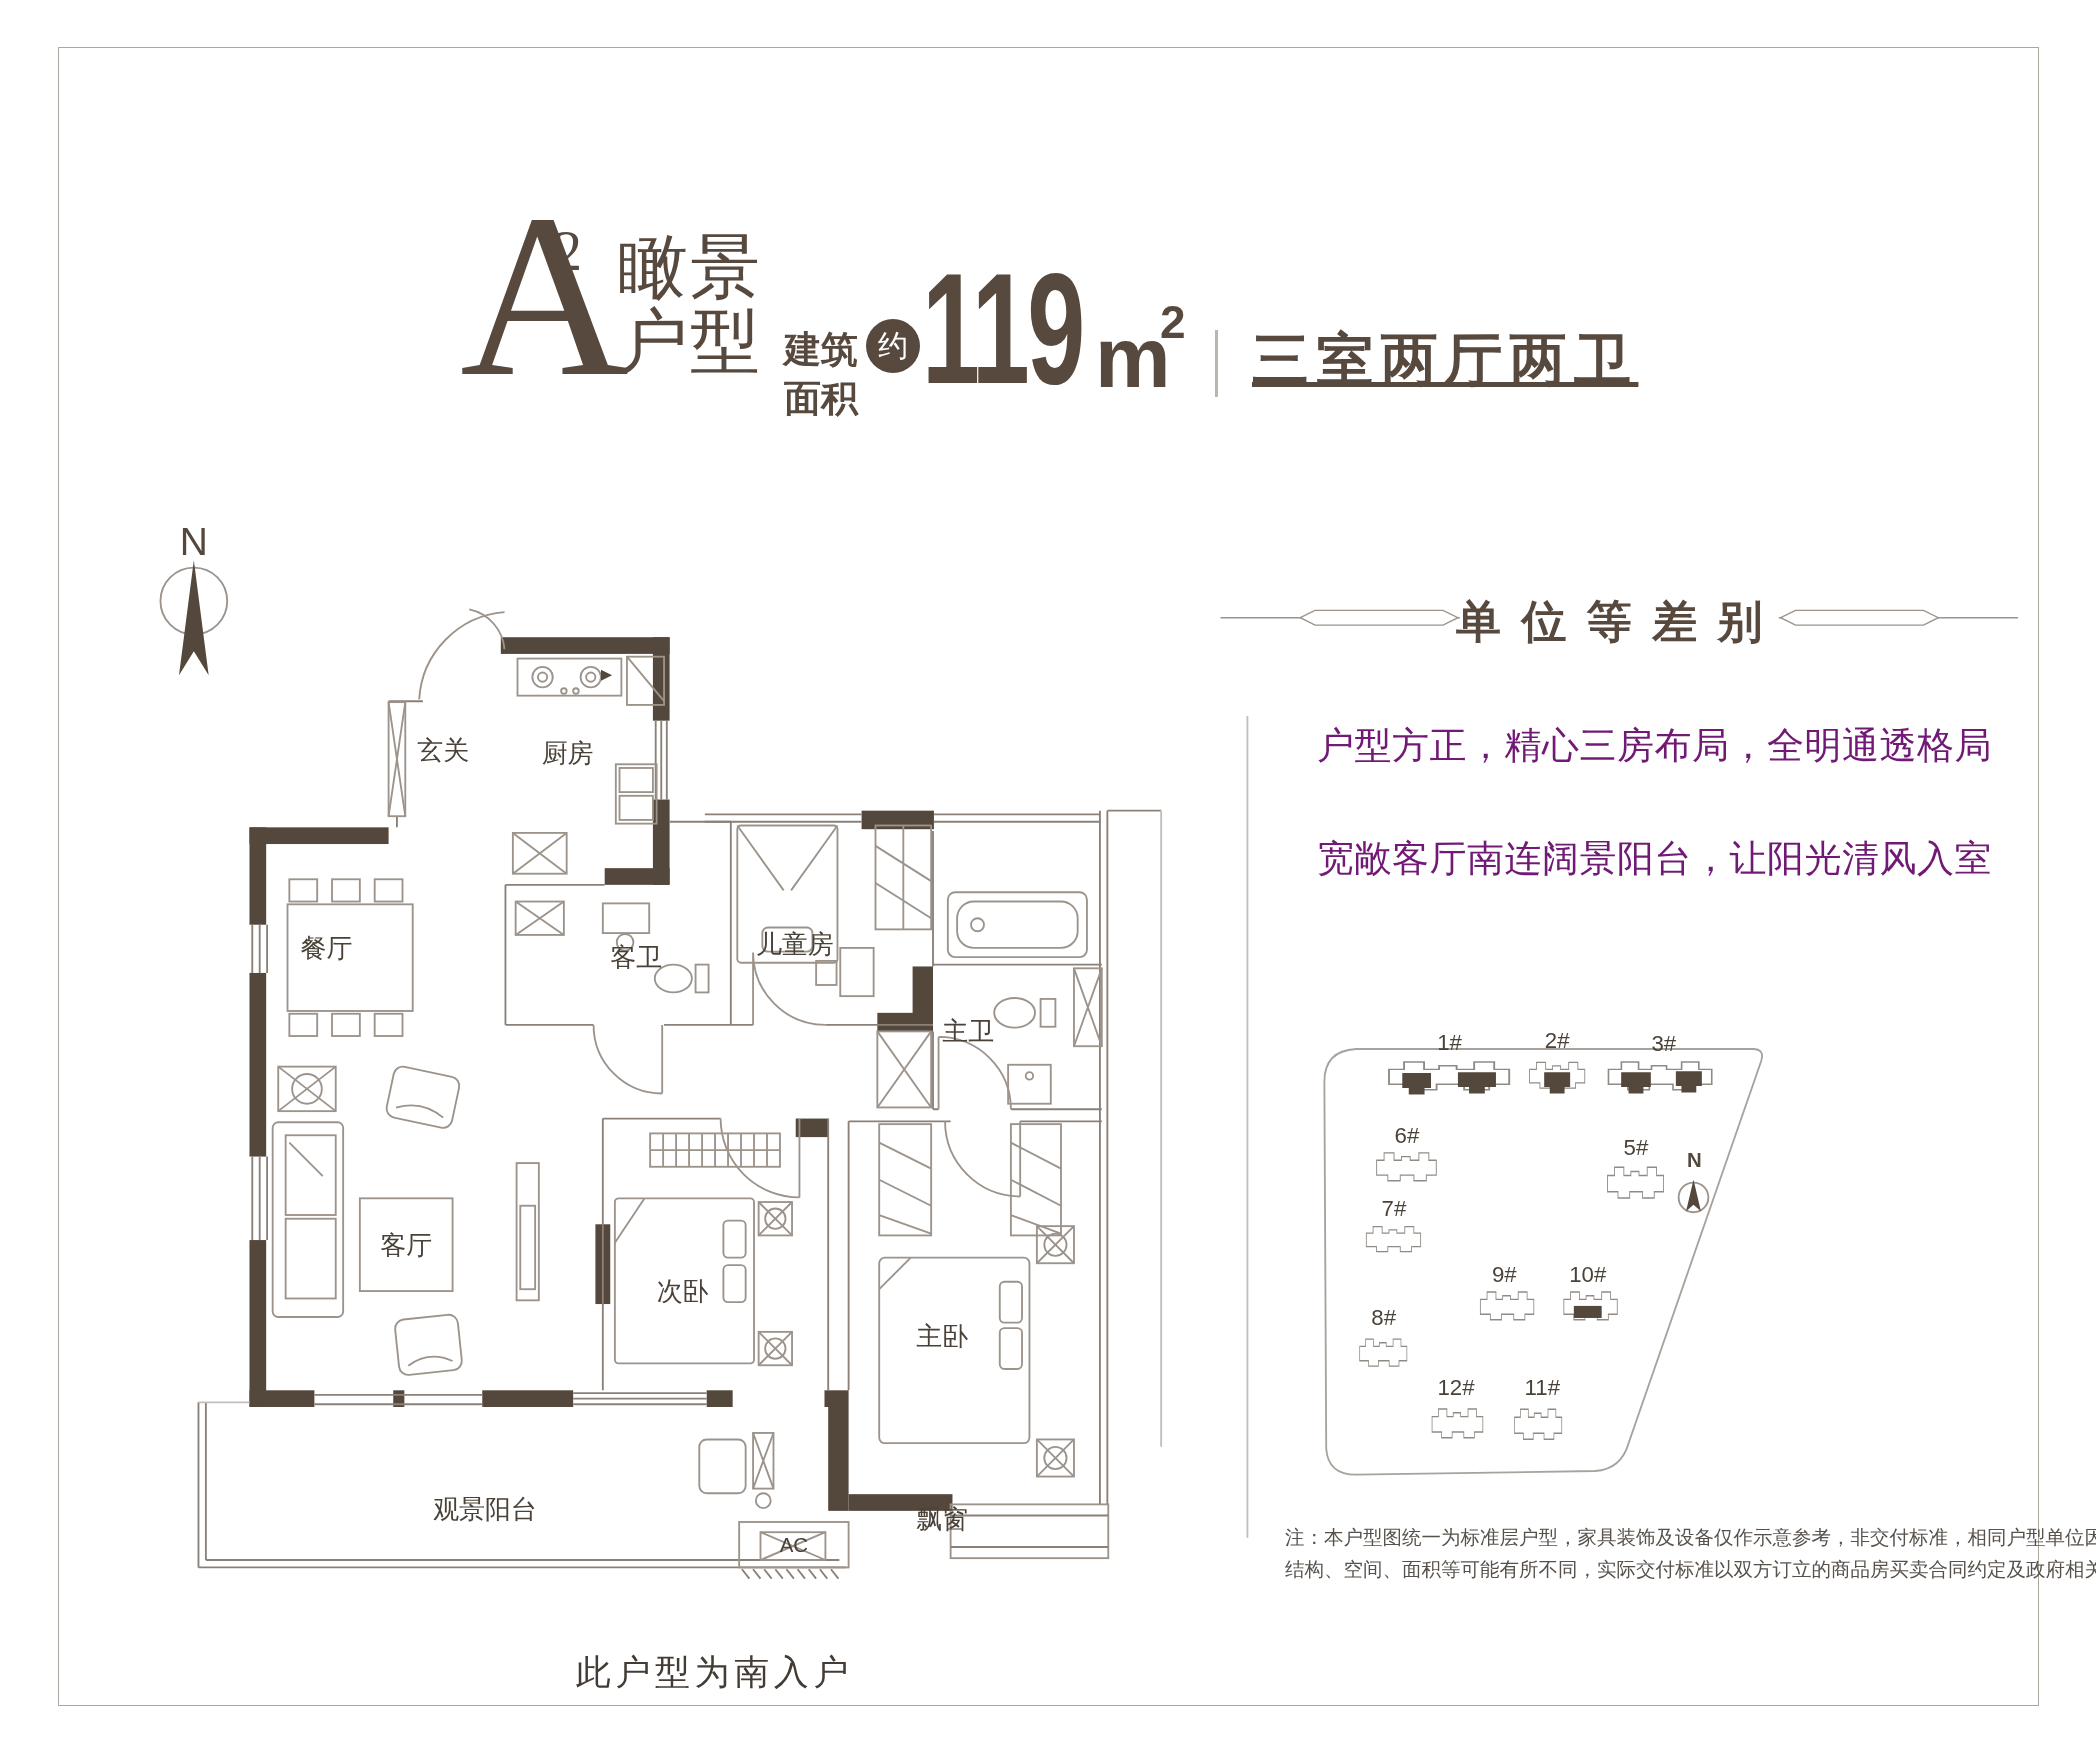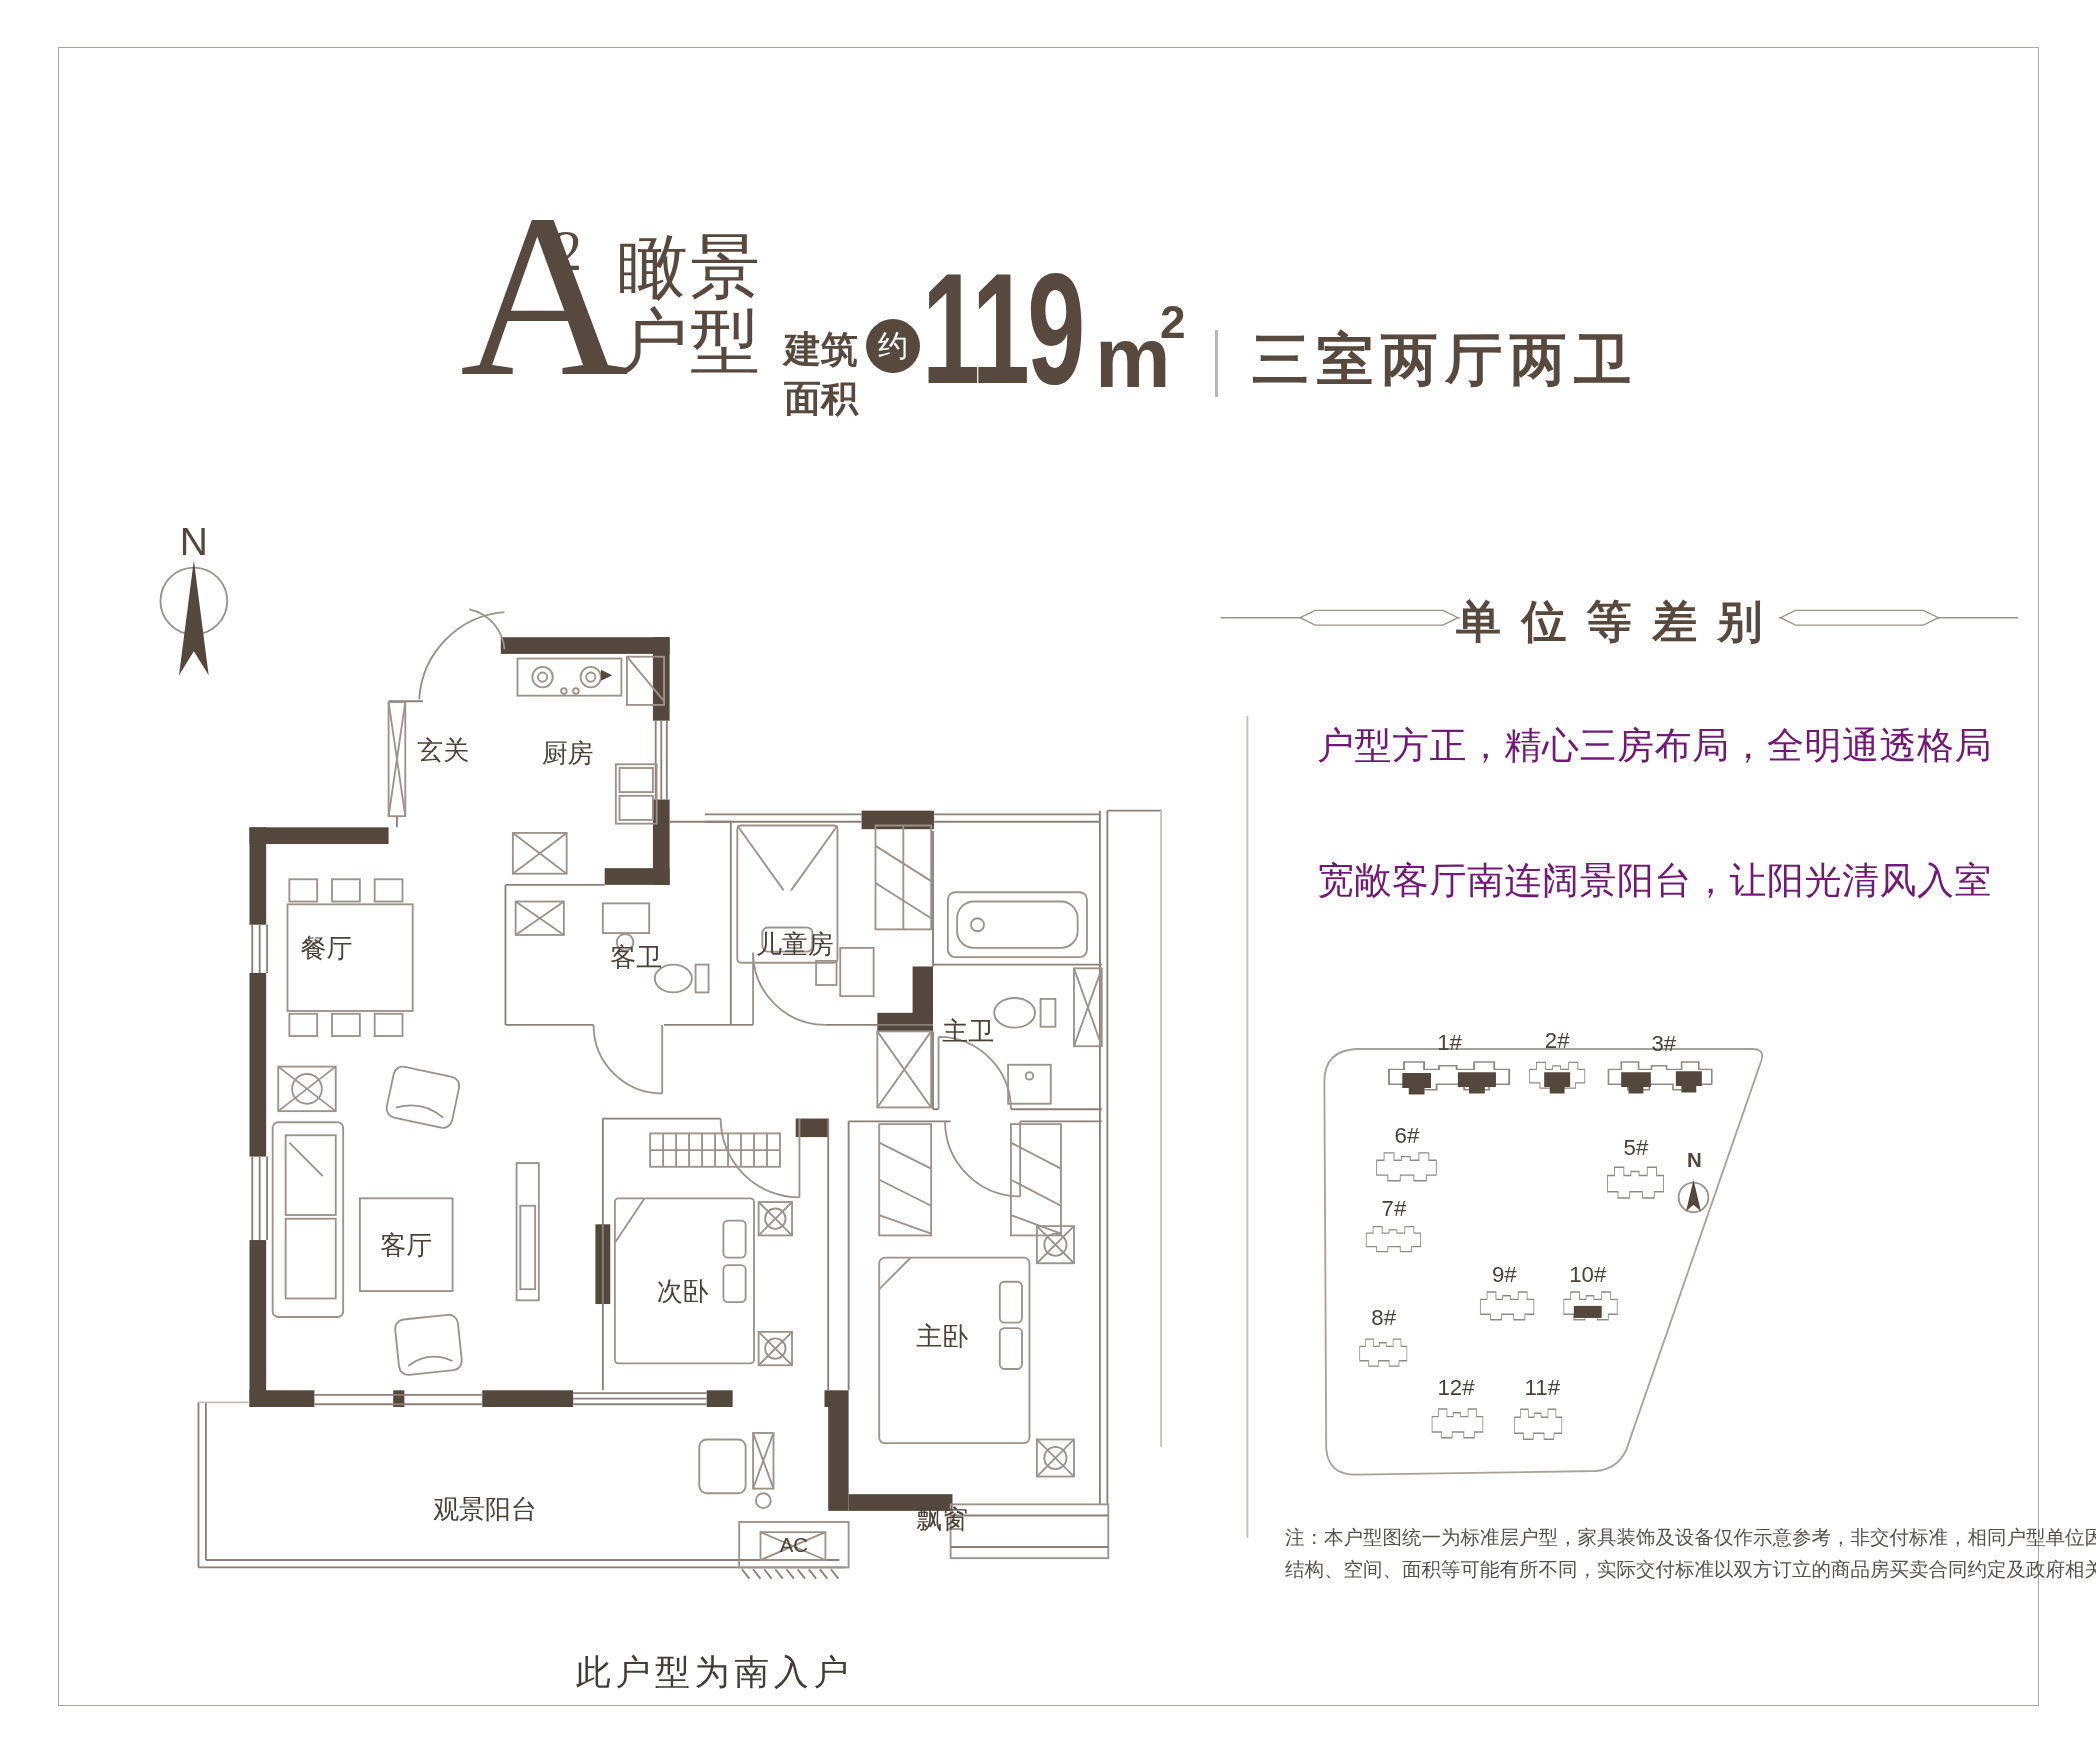--- a/index.html
+++ b/index.html
@@ -14,26 +14,26 @@
   .a-sup{left:554px;top:223px;font-family:"Liberation Serif",serif;font-size:56px;line-height:1;}
   .t-name{left:618px;top:230px;font-size:70px;line-height:74px;font-weight:400;letter-spacing:1.9px;}
   .t-area{left:784px;top:277px;font-size:37px;line-height:49px;font-weight:700;margin-top:48px;}
   .approx{left:866px;top:319px;width:54px;height:54px;border-radius:50%;background:#57493E;
           color:#fff;font-size:30px;line-height:54px;text-align:center;}
   .big-val{left:922px;top:249px;font-size:158px;line-height:1;font-weight:700;letter-spacing:-3.7px;
            transform:scaleX(.66);transform-origin:left top;}
   .unit-m{left:1095px;top:315px;font-size:85px;line-height:1;font-weight:700;}
   .unit-sup{left:1160px;top:299px;font-size:46px;line-height:1;font-weight:700;}
   .vdiv{left:1215px;top:330px;width:2.8px;height:67px;background:#BBB5AF;}
-  .layout-txt{left:1252px;top:328px;font-size:57px;line-height:1.1;font-weight:700;letter-spacing:7.4px;}
+  .layout-txt{left:1252px;top:328px;font-size:57px;line-height:1.1;font-weight:700;letter-spacing:7.4px;text-decoration:underline;}
 
   
   .an-title{left:1406px;top:592px;width:427px;text-align:center;font-size:45px;font-weight:700;letter-spacing:20.4px;}
   .para{left:1317px;width:649px;font-size:37px;line-height:1.2;color:#701a75;letter-spacing:0.5px;white-space:nowrap;}
-  .p0{top:724px;} .p1{top:837px;margin-top:22px;} .p2{top:950px;}
+  .p0{top:724px;} .p1{top:837px;} .p2{top:950px;}
   .note{left:1285px;width:733px;font-size:19.5px;line-height:32px;color:#57514B;white-space:nowrap;}
   .n0{top:1521px;} .n1{top:1553px;}
   .caption{left:371px;top:1649px;width:482px;text-align:right;font-size:35px;letter-spacing:4.6px;color:#433C35;}
 
   
   .w{fill:#54473C;stroke:none;}
   .t{fill:none;stroke:#8A8078;stroke-width:2;}
   .lt{fill:none;stroke:#C4BEB8;stroke-width:2;}
   .fn{fill:none;stroke:#9C938B;stroke-width:2;}
   .door{fill:none;stroke:#9C938B;stroke-width:2;}

